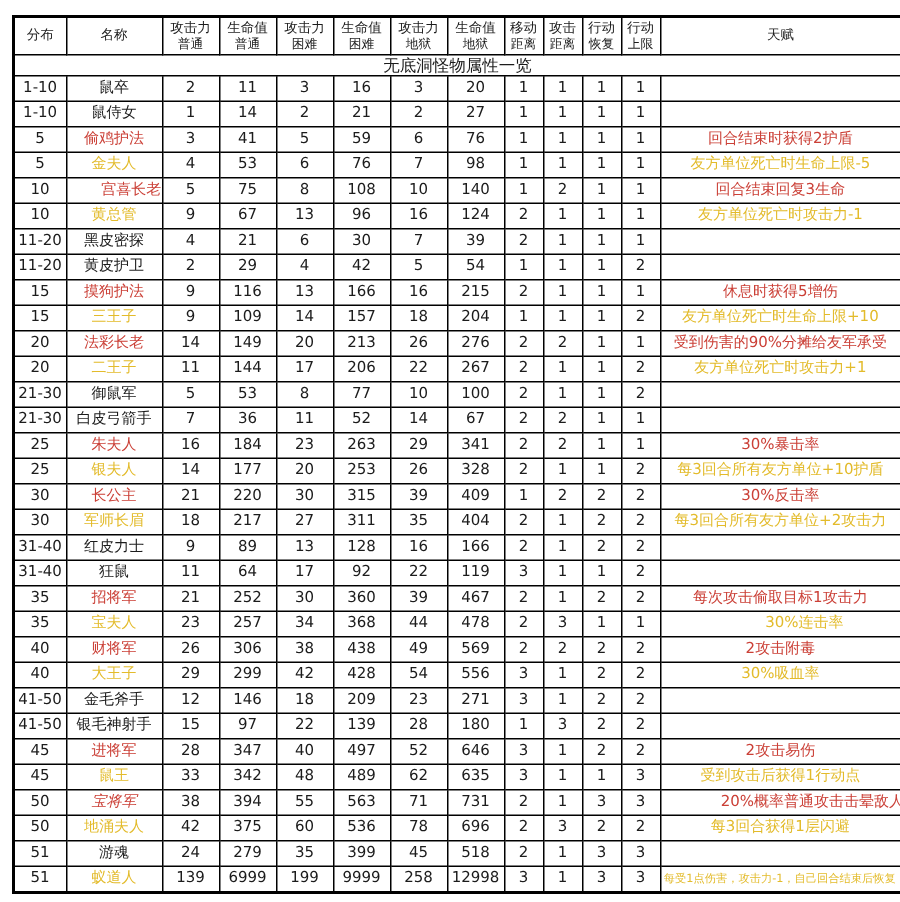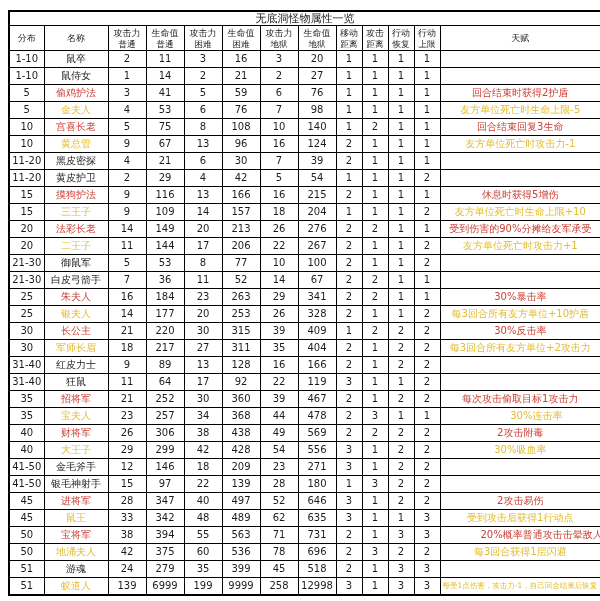--- a/index.html
+++ b/index.html
@@ -38,72 +38,72 @@
         <col class="w-stat">
         <col class="w-stat">
       <col class="w-sm">
         <col class="w-sm">
         <col class="w-sm">
         <col class="w-sm">
       <col class="w-talent">
     </colgroup>
     <thead>
       <tr>
-        <td class="title-cell" colspan="13">无底洞怪物属性一览</td>
+        <th>
+            <span class="lbl">分布</span>
+          </th>
+        <th>
+            <span class="lbl">名称</span>
+          </th>
+        <th>
+            <span class="lbl">攻击力</span>
+            <span class="sub">普通</span>
+          </th>
+        <th>
+            <span class="lbl">生命值</span>
+            <span class="sub">普通</span>
+          </th>
+        <th>
+            <span class="lbl">攻击力</span>
+            <span class="sub">困难</span>
+          </th>
+        <th>
+            <span class="lbl">生命值</span>
+            <span class="sub">困难</span>
+          </th>
+        <th>
+            <span class="lbl">攻击力</span>
+            <span class="sub">地狱</span>
+          </th>
+        <th>
+            <span class="lbl">生命值</span>
+            <span class="sub">地狱</span>
+          </th>
+        <th>
+            <span class="lbl">移动</span>
+            <span class="sub">距离</span>
+          </th>
+        <th>
+            <span class="lbl">攻击</span>
+            <span class="sub">距离</span>
+          </th>
+        <th>
+            <span class="lbl">行动</span>
+            <span class="sub">恢复</span>
+          </th>
+        <th>
+            <span class="lbl">行动</span>
+            <span class="sub">上限</span>
+          </th>
+        <th>
+            <span class="lbl">天赋</span>
+          </th>
       </tr>
       <tr>
-        <th>
-            <span class="lbl">分布</span>
-          </th>
-        <th>
-            <span class="lbl">名称</span>
-          </th>
-        <th>
-            <span class="lbl">攻击力</span>
-            <span class="sub">普通</span>
-          </th>
-        <th>
-            <span class="lbl">生命值</span>
-            <span class="sub">普通</span>
-          </th>
-        <th>
-            <span class="lbl">攻击力</span>
-            <span class="sub">困难</span>
-          </th>
-        <th>
-            <span class="lbl">生命值</span>
-            <span class="sub">困难</span>
-          </th>
-        <th>
-            <span class="lbl">攻击力</span>
-            <span class="sub">地狱</span>
-          </th>
-        <th>
-            <span class="lbl">生命值</span>
-            <span class="sub">地狱</span>
-          </th>
-        <th>
-            <span class="lbl">移动</span>
-            <span class="sub">距离</span>
-          </th>
-        <th>
-            <span class="lbl">攻击</span>
-            <span class="sub">距离</span>
-          </th>
-        <th>
-            <span class="lbl">行动</span>
-            <span class="sub">恢复</span>
-          </th>
-        <th>
-            <span class="lbl">行动</span>
-            <span class="sub">上限</span>
-          </th>
-        <th>
-            <span class="lbl">天赋</span>
-          </th>
+        <td class="title-cell" colspan="13">无底洞怪物属性一览</td>
       </tr>
     </thead>
     <tbody>
   <tr>
     <td class="c-dist">1-10</td>
     <td class="c-name" style="color: rgb(28, 28, 28);">鼠卒</td>
     <td class="c-stat">2</td>
     <td class="c-stat">11</td>
     <td class="c-stat">3</td>
     <td class="c-stat">16</td>
@@ -159,21 +159,21 @@
     <td class="c-stat">98</td>
     <td class="c-stat">1</td>
     <td class="c-stat">1</td>
     <td class="c-stat">1</td>
     <td class="c-stat">1</td>
     <td class="c-talent" style="color: rgb(227, 187, 43);">友方单位死亡时生命上限-5</td>
   </tr>
 
   <tr>
     <td class="c-dist">10</td>
-    <td class="c-name" style="color: rgb(203, 64, 55);">宫喜长老</td>
+    <td class="c-name" style="color: rgb(203, 64, 55); text-align: right;">宫喜长老</td>
     <td class="c-stat">5</td>
     <td class="c-stat">75</td>
     <td class="c-stat">8</td>
     <td class="c-stat">108</td>
     <td class="c-stat">10</td>
     <td class="c-stat">140</td>
     <td class="c-stat">1</td>
     <td class="c-stat">2</td>
     <td class="c-stat">1</td>
     <td class="c-stat">1</td>
@@ -543,21 +543,21 @@
     <td class="c-stat">635</td>
     <td class="c-stat">3</td>
     <td class="c-stat">1</td>
     <td class="c-stat">1</td>
     <td class="c-stat">3</td>
     <td class="c-talent" style="color: rgb(227, 187, 43);">受到攻击后获得1行动点</td>
   </tr>
 
   <tr>
     <td class="c-dist">50</td>
-    <td class="c-name" style="color: rgb(203, 64, 55);">宝将军</td>
+    <td class="c-name" style="color: rgb(203, 64, 55); font-style: italic;">宝将军</td>
     <td class="c-stat">38</td>
     <td class="c-stat">394</td>
     <td class="c-stat">55</td>
     <td class="c-stat">563</td>
     <td class="c-stat">71</td>
     <td class="c-stat">731</td>
     <td class="c-stat">2</td>
     <td class="c-stat">1</td>
     <td class="c-stat">3</td>
     <td class="c-stat">3</td>

